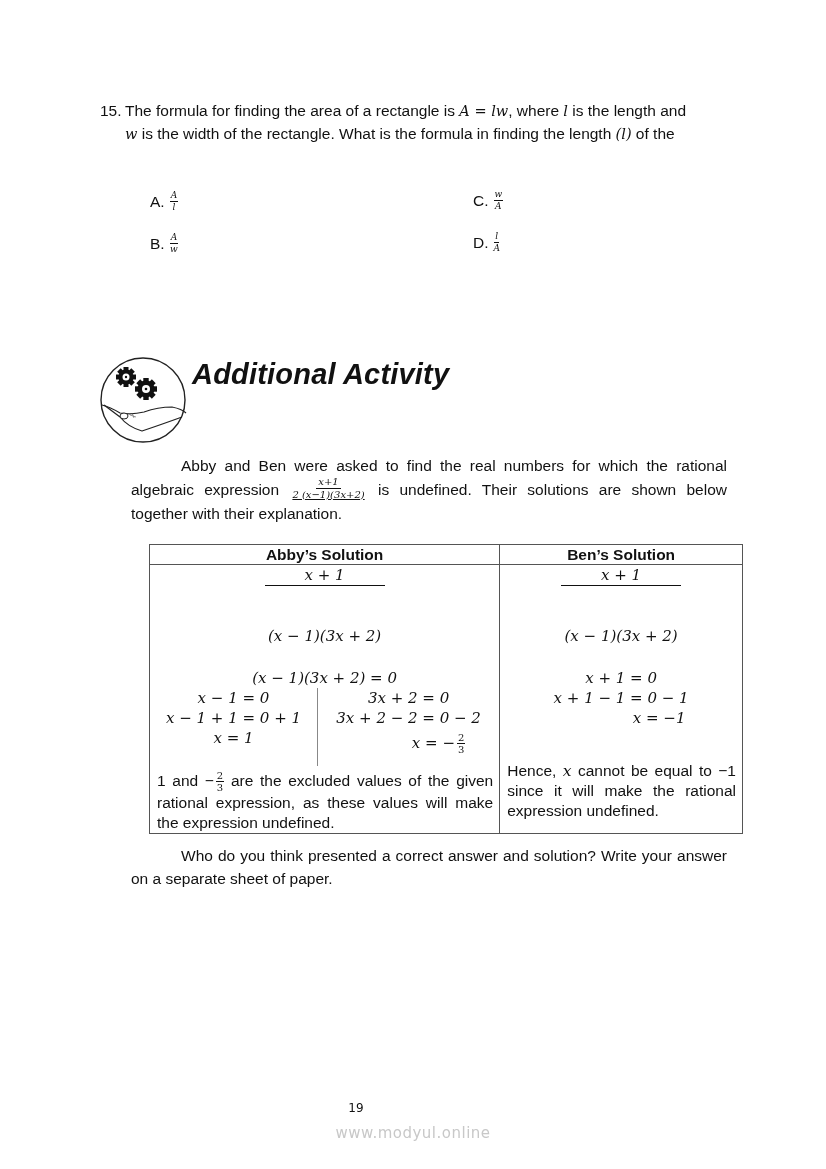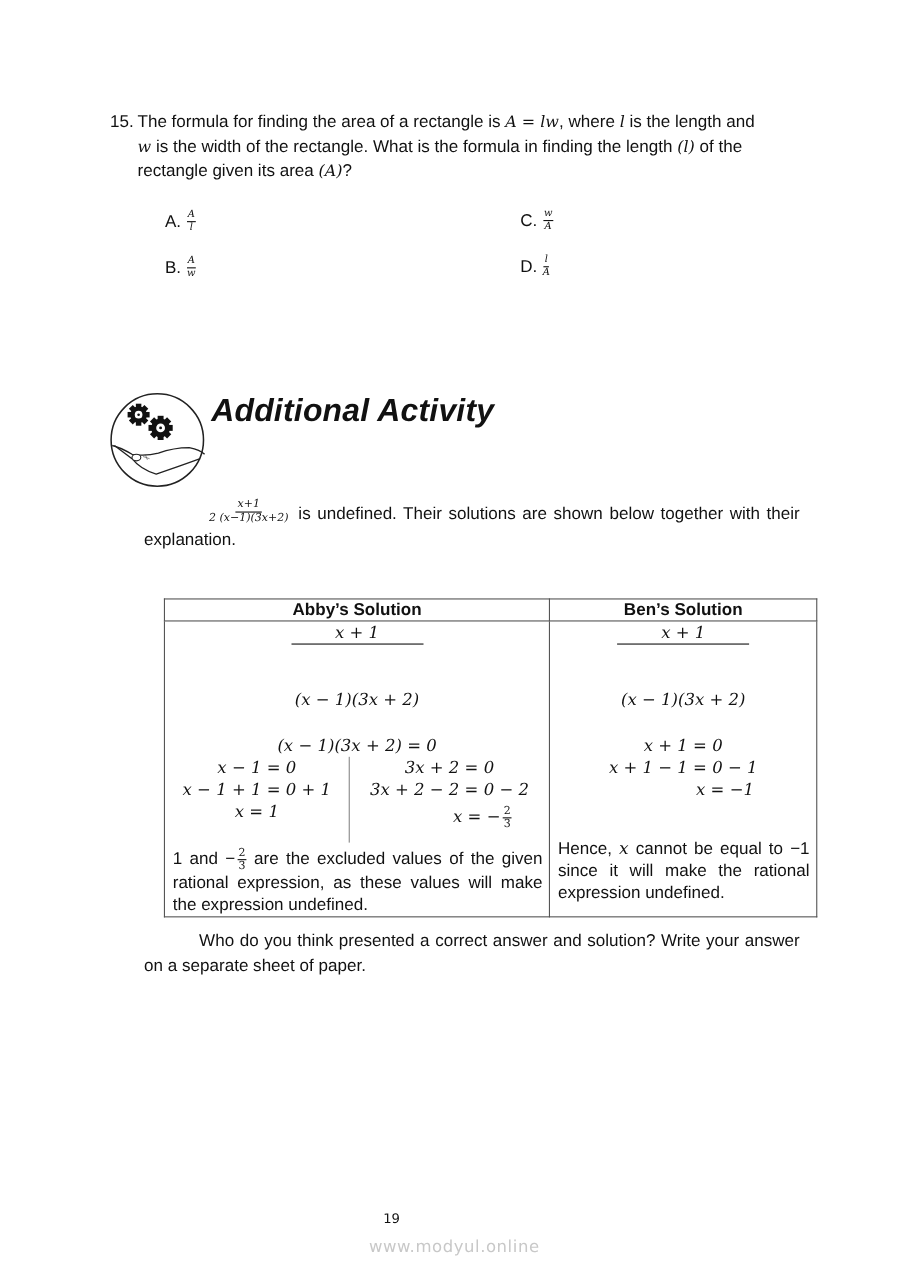--- a/index.html
+++ b/index.html
@@ -15,21 +15,21 @@
   .sfrac { display: inline-flex; flex-direction: column; align-items: center; margin-left: 5px;
            font-family: "DejaVu Serif", serif; font-style: italic; font-size: 9px; line-height: 11px; }
   .sfrac .n { border-bottom: 1px solid #111; padding: 0 1px; }
   .heading { left: 192px; top: 358px; font-size: 29px; font-weight: bold; font-style: italic; letter-spacing: 0.2px; }
   .icon-wrap { left: 98px; top: 357px; width: 90px; height: 86px; }
   .para { left: 131px; width: 596px; font-size: 15.5px; line-height: 22.5px; text-align: justify; }
   .para .ind { display: inline-block; width: 50px; }
   .ifrac { display: inline-flex; flex-direction: column; align-items: center; vertical-align: middle;
            font-family: "DejaVu Serif", serif; font-size: 10px; line-height: 12px; margin: 0 3px; position: relative; top: -2px; }
   .ifrac .n { border-bottom: 1px solid #111; padding: 0 2px; font-style: italic; }
-  .ifrac .d { font-style: italic; }
+  .ifrac .d { font-style: italic; text-decoration: underline; }
   table.sol { position: absolute; left: 149px; top: 544px; width: 594px; border-collapse: collapse; }
   table.sol td, table.sol th { border: 1px solid #555; vertical-align: top; padding: 0; }
   table.sol th { font-size: 15.5px; font-weight: bold; height: 19px; line-height: 19px; }
   .col-a { width: 350px; }
   .col-b { width: 244px; }
   .mline { font-family: "DejaVu Serif", serif; font-size: 15px; line-height: 20px; text-align: center; white-space: nowrap; gap: 40px; }
   .mline i { font-style: italic; }
   .bigfrac { display: flex; flex-direction: column; align-items: center; margin-top: 0px; }
   .bigfrac .n { border-bottom: 1px solid #111; padding: 0 4px; text-align: center; min-width: 112px; }
   .split { display: flex; position: relative; margin-top: 0; }
@@ -41,21 +41,20 @@
   .explain { font-size: 15.5px; line-height: 20px; padding: 0 6px 0 7px; text-align: justify; }
   .page-num { left: 0; width: 712px; top: 1101px; text-align: center; font-family: "DejaVu Sans", sans-serif; font-size: 12px; color: #111; }
   .watermark { left: 0; width: 826px; top: 1124px; text-align: center; font-family: "DejaVu Sans", sans-serif; font-size: 15px; color: #c8c8c8; letter-spacing: 0.5px; }
 </style>
 </head>
 <body>
 
 <div class="abs q-text">
   <span class="num">15.</span><span>The formula for finding the area of a rectangle is </span><span class="math">A</span><span class="mathn"> = </span><span class="math">lw</span><span>, where </span><span class="math">l</span><span> is the length and</span>
   <span class="indent"><span class="math">w</span><span> is the width of the rectangle. What is the formula in finding the length </span><span class="math">(l)</span><span> of the</span></span>
-  <span class="indent"><span>rectangle given its area </span><span class="math">(A)</span><span>?</span></span>
 </div>
 
 <div class="abs choice" style="left:150px; top:190px;">
   <span>A.</span>
   <span class="sfrac">
       <span class="n">A</span>
       <span class="d">l</span>
     </span>
 </div>
 <div class="abs choice" style="left:150px; top:232px;">
@@ -111,21 +110,21 @@
     <path d="M4 48 Q 12 50 22 56 Q 34 58 46 55 Q 60 50 74 50 Q 84 52 88 56" fill="none" stroke="#222" stroke-width="1.2"></path>
     <path d="M6 48 Q 14 54 22 60 Q 30 70 44 74 Q 62 68 84 60" fill="none" stroke="#222" stroke-width="1.2"></path>
     <ellipse cx="26" cy="59" rx="4" ry="3" fill="#fff" stroke="#222" stroke-width="1"></ellipse>
     <path d="M32 58 L 38 60 M34 56 L 36 61" stroke="#555" stroke-width="0.6"></path>
   </svg>
 </div>
 
 <div class="abs heading">Additional Activity</div>
 
 <div class="abs para" style="top:455px;">
-  <span class="ind"></span>
+  <span class="ind"></span><span>Abby and Ben were asked to find the real numbers for which the rational algebraic expression</span>
   <span class="ifrac">
       <span class="n">x+1</span>
       <span class="d">2 (x−1)(3x+2)</span>
     </span>
   <span>is undefined. Their solutions are shown below together with their explanation.</span>
 </div>
 
 <table class="sol">
   <tbody>
       <tr>

